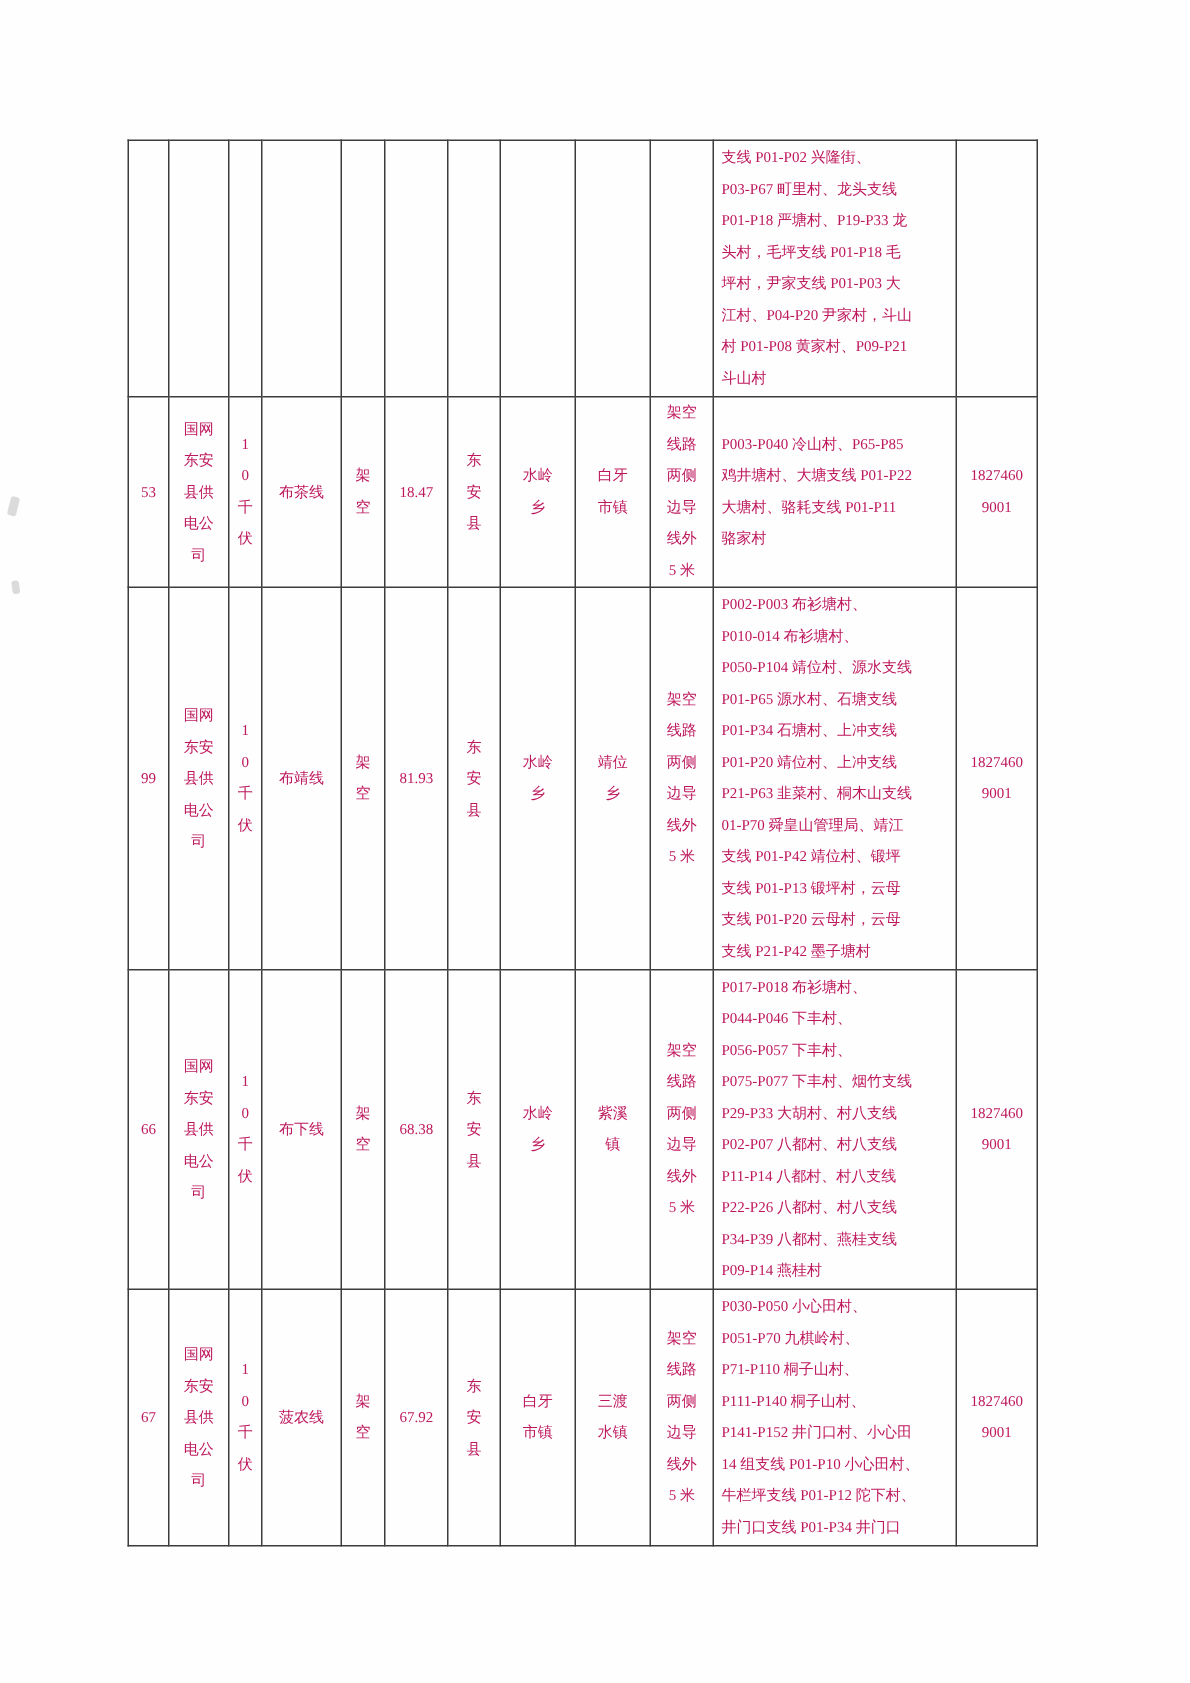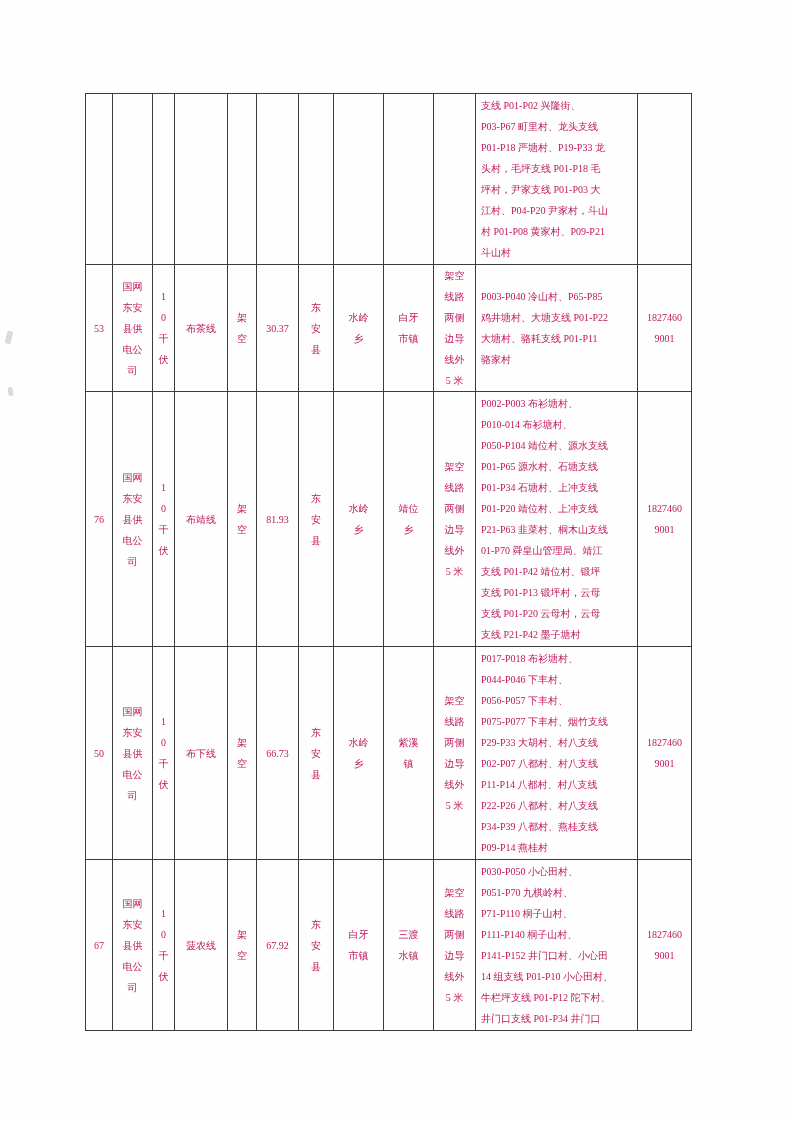--- a/index.html
+++ b/index.html
@@ -105,42 +105,42 @@
 县供
 电公
 司</td>
         <td>1
 0
 千
 伏</td>
         <td>布茶线</td>
         <td>架
 空</td>
-        <td>30.37</td>
+        <td>18.47</td>
         <td>东
 安
 县</td>
         <td>水岭
 乡</td>
         <td>白牙
 市镇</td>
         <td>架空
 线路
 两侧
 边导
 线外
 5 米</td>
         <td class="t-left">P003-P040 冷山村、P65-P85
 鸡井塘村、大塘支线 P01-P22
 大塘村、骆耗支线 P01-P11
 骆家村</td>
         <td class="t-phone">18274609001</td>
       </tr>
       <tr class="r-65">
-        <td>76</td>
+        <td>99</td>
         <td>国网
 东安
 县供
 电公
 司</td>
         <td>1
 0
 千
 伏</td>
         <td>布靖线</td>
@@ -168,34 +168,34 @@
 P01-P20 靖位村、上冲支线
 P21-P63 韭菜村、桐木山支线
 01-P70 舜皇山管理局、靖江
 支线 P01-P42 靖位村、锻坪
 支线 P01-P13 锻坪村，云母
 支线 P01-P20 云母村，云母
 支线 P21-P42 墨子塘村</td>
         <td class="t-phone">18274609001</td>
       </tr>
       <tr class="r-66">
-        <td>50</td>
+        <td>66</td>
         <td>国网
 东安
 县供
 电公
 司</td>
         <td>1
 0
 千
 伏</td>
         <td>布下线</td>
         <td>架
 空</td>
-        <td>66.73</td>
+        <td>68.38</td>
         <td>东
 安
 县</td>
         <td>水岭
 乡</td>
         <td>紫溪
 镇</td>
         <td>架空
 线路
 两侧

